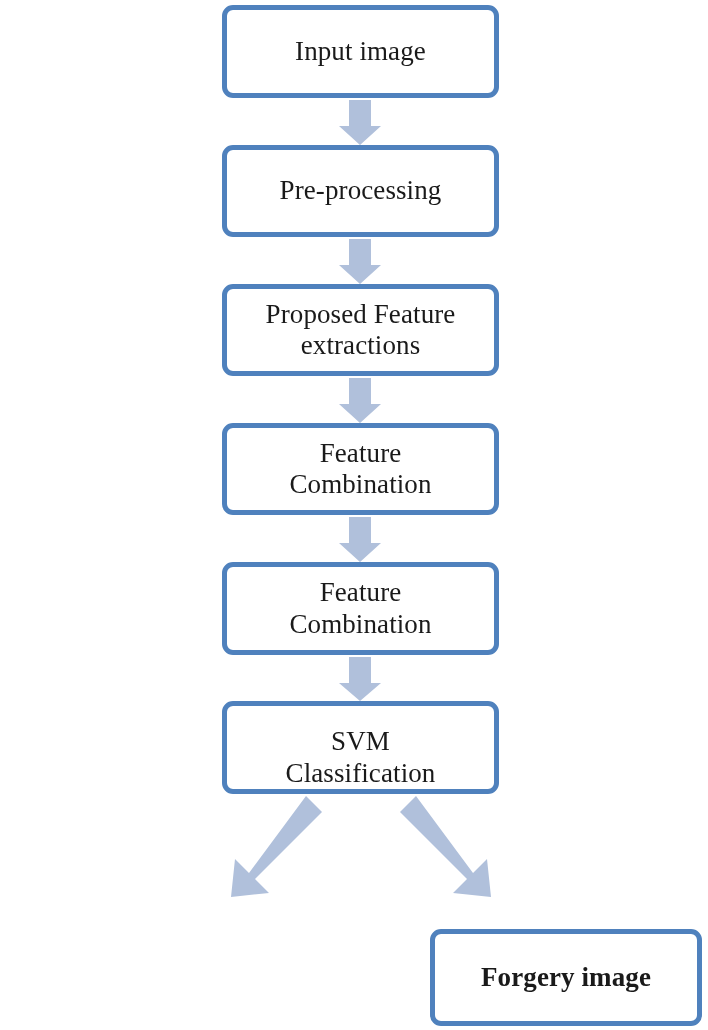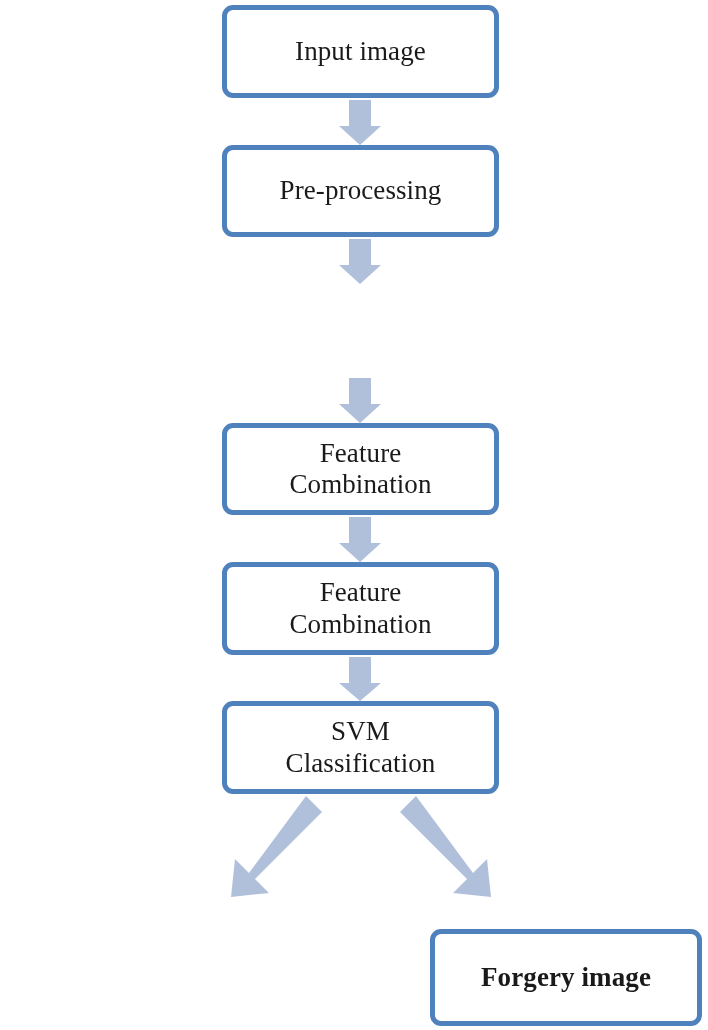--- a/index.html
+++ b/index.html
@@ -43,21 +43,21 @@
     white-space: pre-line;
     padding: 0 6px;
   }
 
   
   .chain-1 { left: 222px; top: 5px;   width: 277px; height: 93px; }
   .chain-2 { left: 222px; top: 145px; width: 277px; height: 92px; justify-content: center; }
   .chain-3 { left: 222px; top: 284px; width: 277px; height: 92px; }
   .chain-4 { left: 222px; top: 423px; width: 277px; height: 92px; }
   .chain-5 { left: 222px; top: 562px; width: 277px; height: 93px; }
-  .chain-6 { left: 222px; top: 701px; width: 277px; height: 93px; }
+  .chain-6 { left: 222px; top: 701px; width: 277px; height: 93px; align-items: flex-end; }
 
   
   .term-left  { left: 4px;   top: 931px; width: 269px; height: 96px; }
   .term-right { left: 430px; top: 929px; width: 272px; height: 97px; font-weight: bold; }
 
   .arrow-layer {
     position: absolute;
     inset: 0;
     pointer-events: none;
   }
@@ -85,20 +85,24 @@
   </svg>
 
   <div class="node-box chain-1">
     <span class="node-label">Input image</span>
   </div>
 
   <div class="node-box chain-2">
     <span class="node-label">Pre-processing</span>
   </div>
 
+  <div class="node-box chain-3">
+    <span class="node-label">Proposed Feature
+extractions</span>
+  </div>
 
   <div class="node-box chain-4">
     <span class="node-label">Feature
 Combination</span>
   </div>
 
   <div class="node-box chain-5">
     <span class="node-label">Feature
 Combination</span>
   </div>

